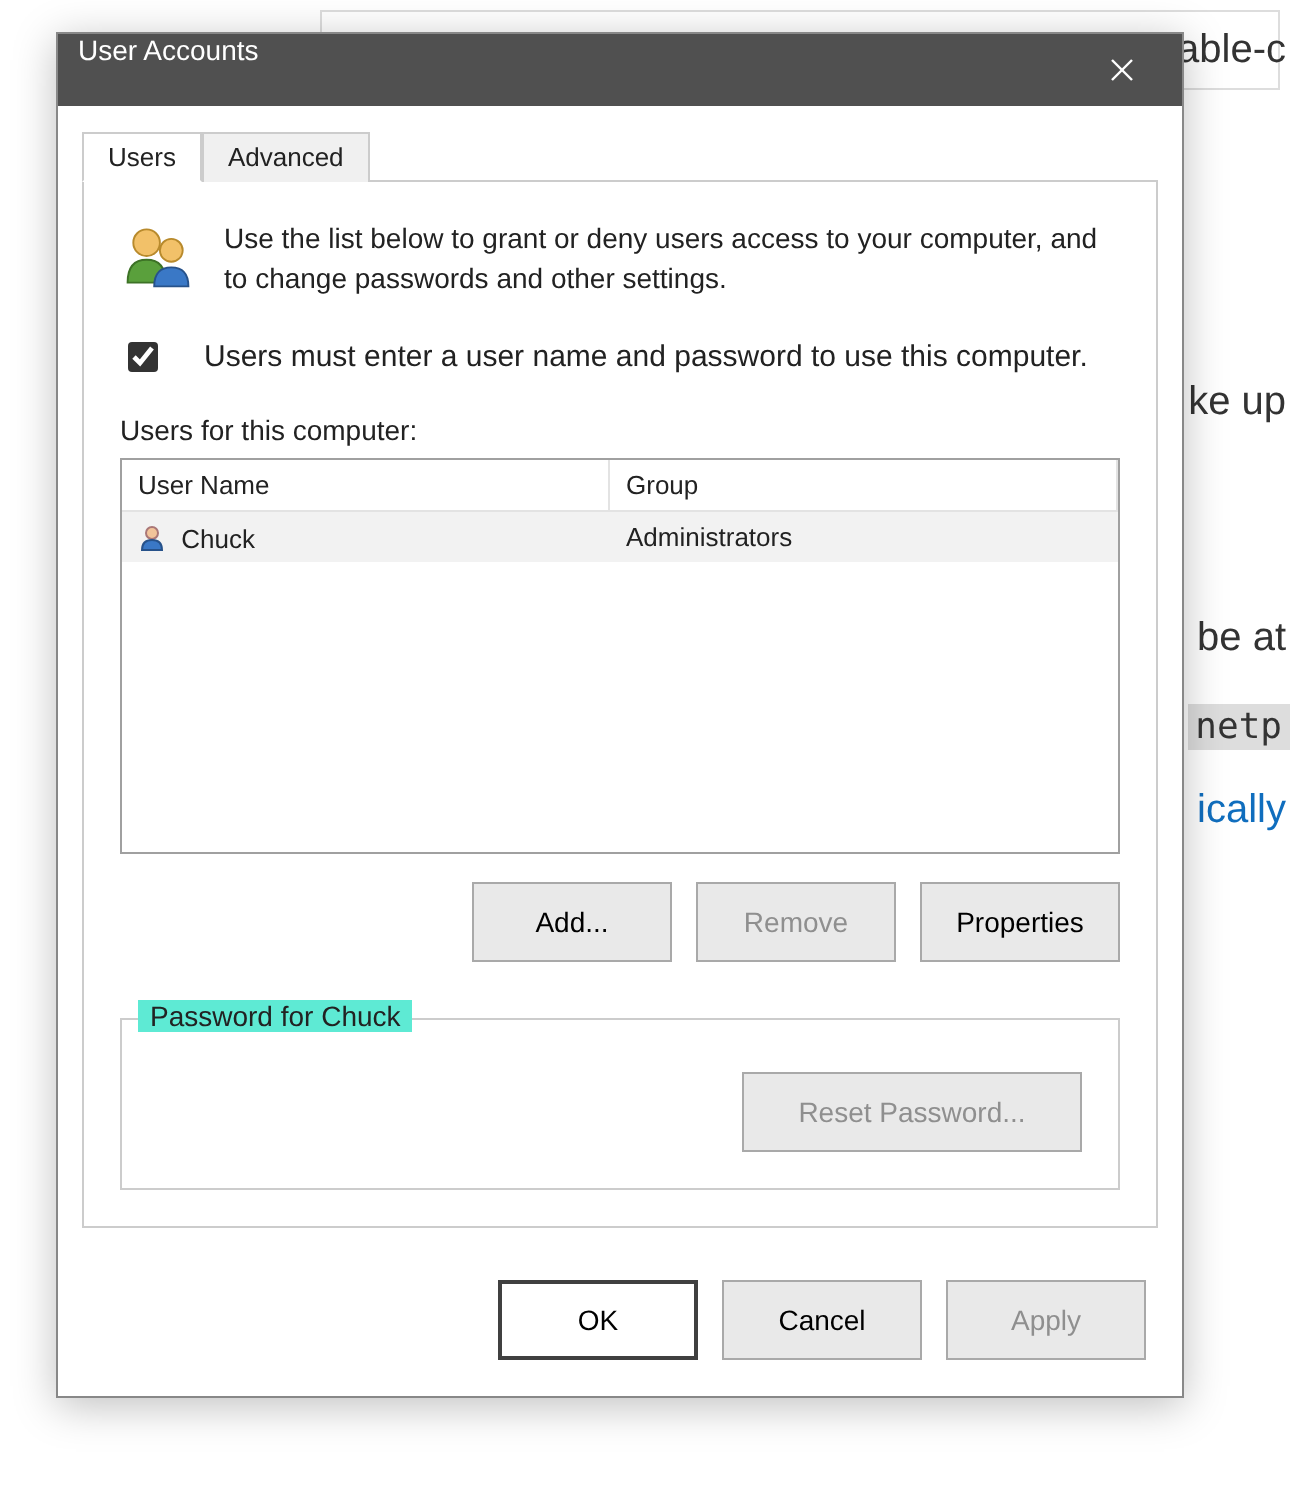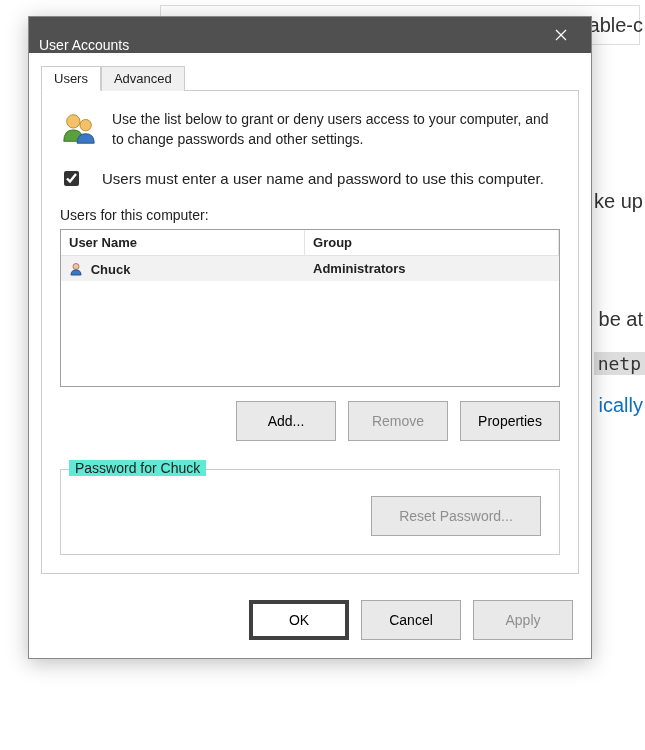--- a/index.html
+++ b/index.html
@@ -28,21 +28,21 @@
       width: 564px;
       background: #fff;
       border: 1px solid #888;
       box-shadow: 0 4px 20px rgba(0,0,0,.25);
     }
     .titlebar {
       height: 36px;
       background: #505050;
       color: #fff;
       display: flex;
-      align-items: flex-end;
+      align-items: flex-start;
       padding: 0 10px;
     }
     .titlebar .title { flex: 1; font-size: 14px; }
     .close-btn {
       width: 40px; height: 36px;
       display:flex;align-items:center;justify-content:center;
       font-size:14px; cursor:pointer;
     }
     .close-btn svg { width:12px; height:12px; stroke:#fff; stroke-width:1.2; }
     .body {
@@ -74,23 +74,22 @@
       display:flex; gap:14px; margin-bottom:18px;
     }
     .users-icon svg { width:38px; height:38px; }
     .intro-text { font-size:14px; line-height:1.45; }
     .checkbox-row { display:flex; align-items:center; gap:8px; margin:6px 0 18px 0; }
     .checkbox-row input { width:15px; height:15px; accent-color:#333; }
     .checkbox-row label { font-size:15px;margin-left:12px; }
     .subhead { font-size:14px; margin-bottom:6px; }
     .grid {
       border:1px solid #a0a0a0;
-      height:158px;
-      background:#fff;
-      font-weight:bold;
+      height:198px;
+      background:#fff;
     }
     .grid-header {
       display:flex;
       background:#fff;
       border-bottom:1px solid #e3e3e3;
       font-size:13px;
     }
     .grid-header > div {
       padding:5px 8px;
       border-right:1px solid #e3e3e3;
@@ -108,21 +107,21 @@
     .btn-row { display:flex; justify-content:flex-end; gap:12px; margin-top:14px; }
     .btn {
       min-width:100px; height:40px;
       background:#e9e9e9;
       border:1px solid #a9a9a9;
       font-size:14px;
       cursor:pointer;
       font-family:inherit;
     }
     .btn.disabled { color:#8f8f8f; cursor:default; }
-    .btn.default { border:4px solid #404040; background:#fff; }
+    .btn.default { border:2px solid #404040; background:#fff; }
     .fieldset {
       border:1px solid #ccc;
       margin-top:28px;
       padding:16px 18px 18px 18px;
       position:relative;
     }
     .legend {
       position:absolute; top:-10px; left:8px;
       background:#5eead4; padding:0 6px; font-size:14px;
     }

